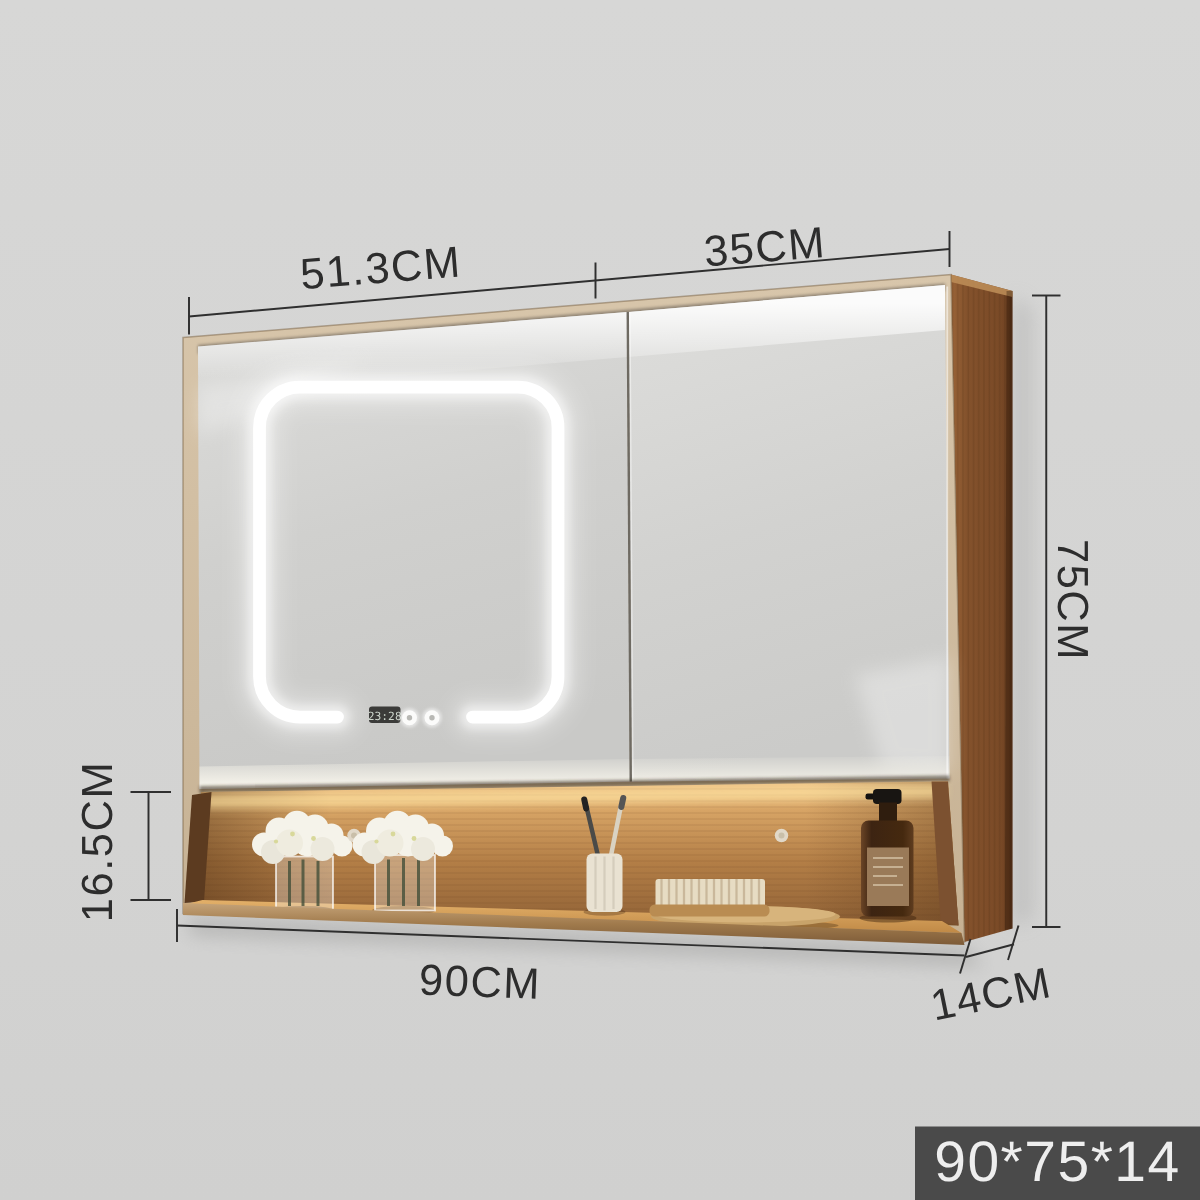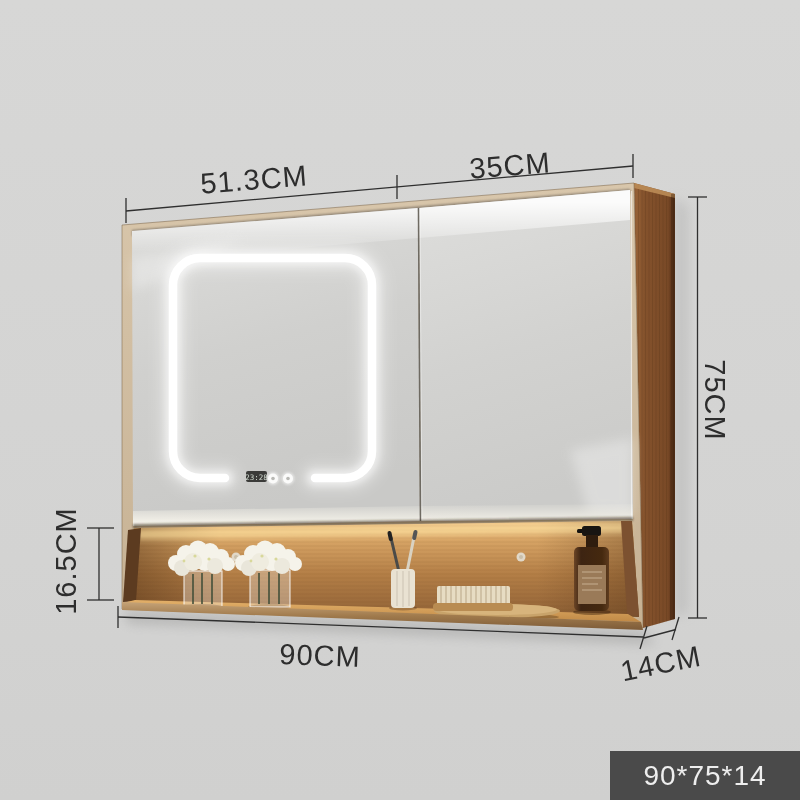--- a/index.html
+++ b/index.html
@@ -15,21 +15,21 @@
     letter-spacing:1px;
     white-space:nowrap;
     transform-origin:center center;
   }
   #size-badge{
     position:absolute;
     left:610px; top:751px;
     width:190px; height:49px;
     background:var(--badge_bg,#4a4a4a);
     color:var(--badge_text,#eeeeee);
-    font-size:28px;
+    font-size:38px;
     letter-spacing:1px;
     display:flex;align-items:center;justify-content:center;
     font-family:"Liberation Sans",sans-serif;
   }
 </style>
 </head>
 <body>
 
 <div id="stage">
 

